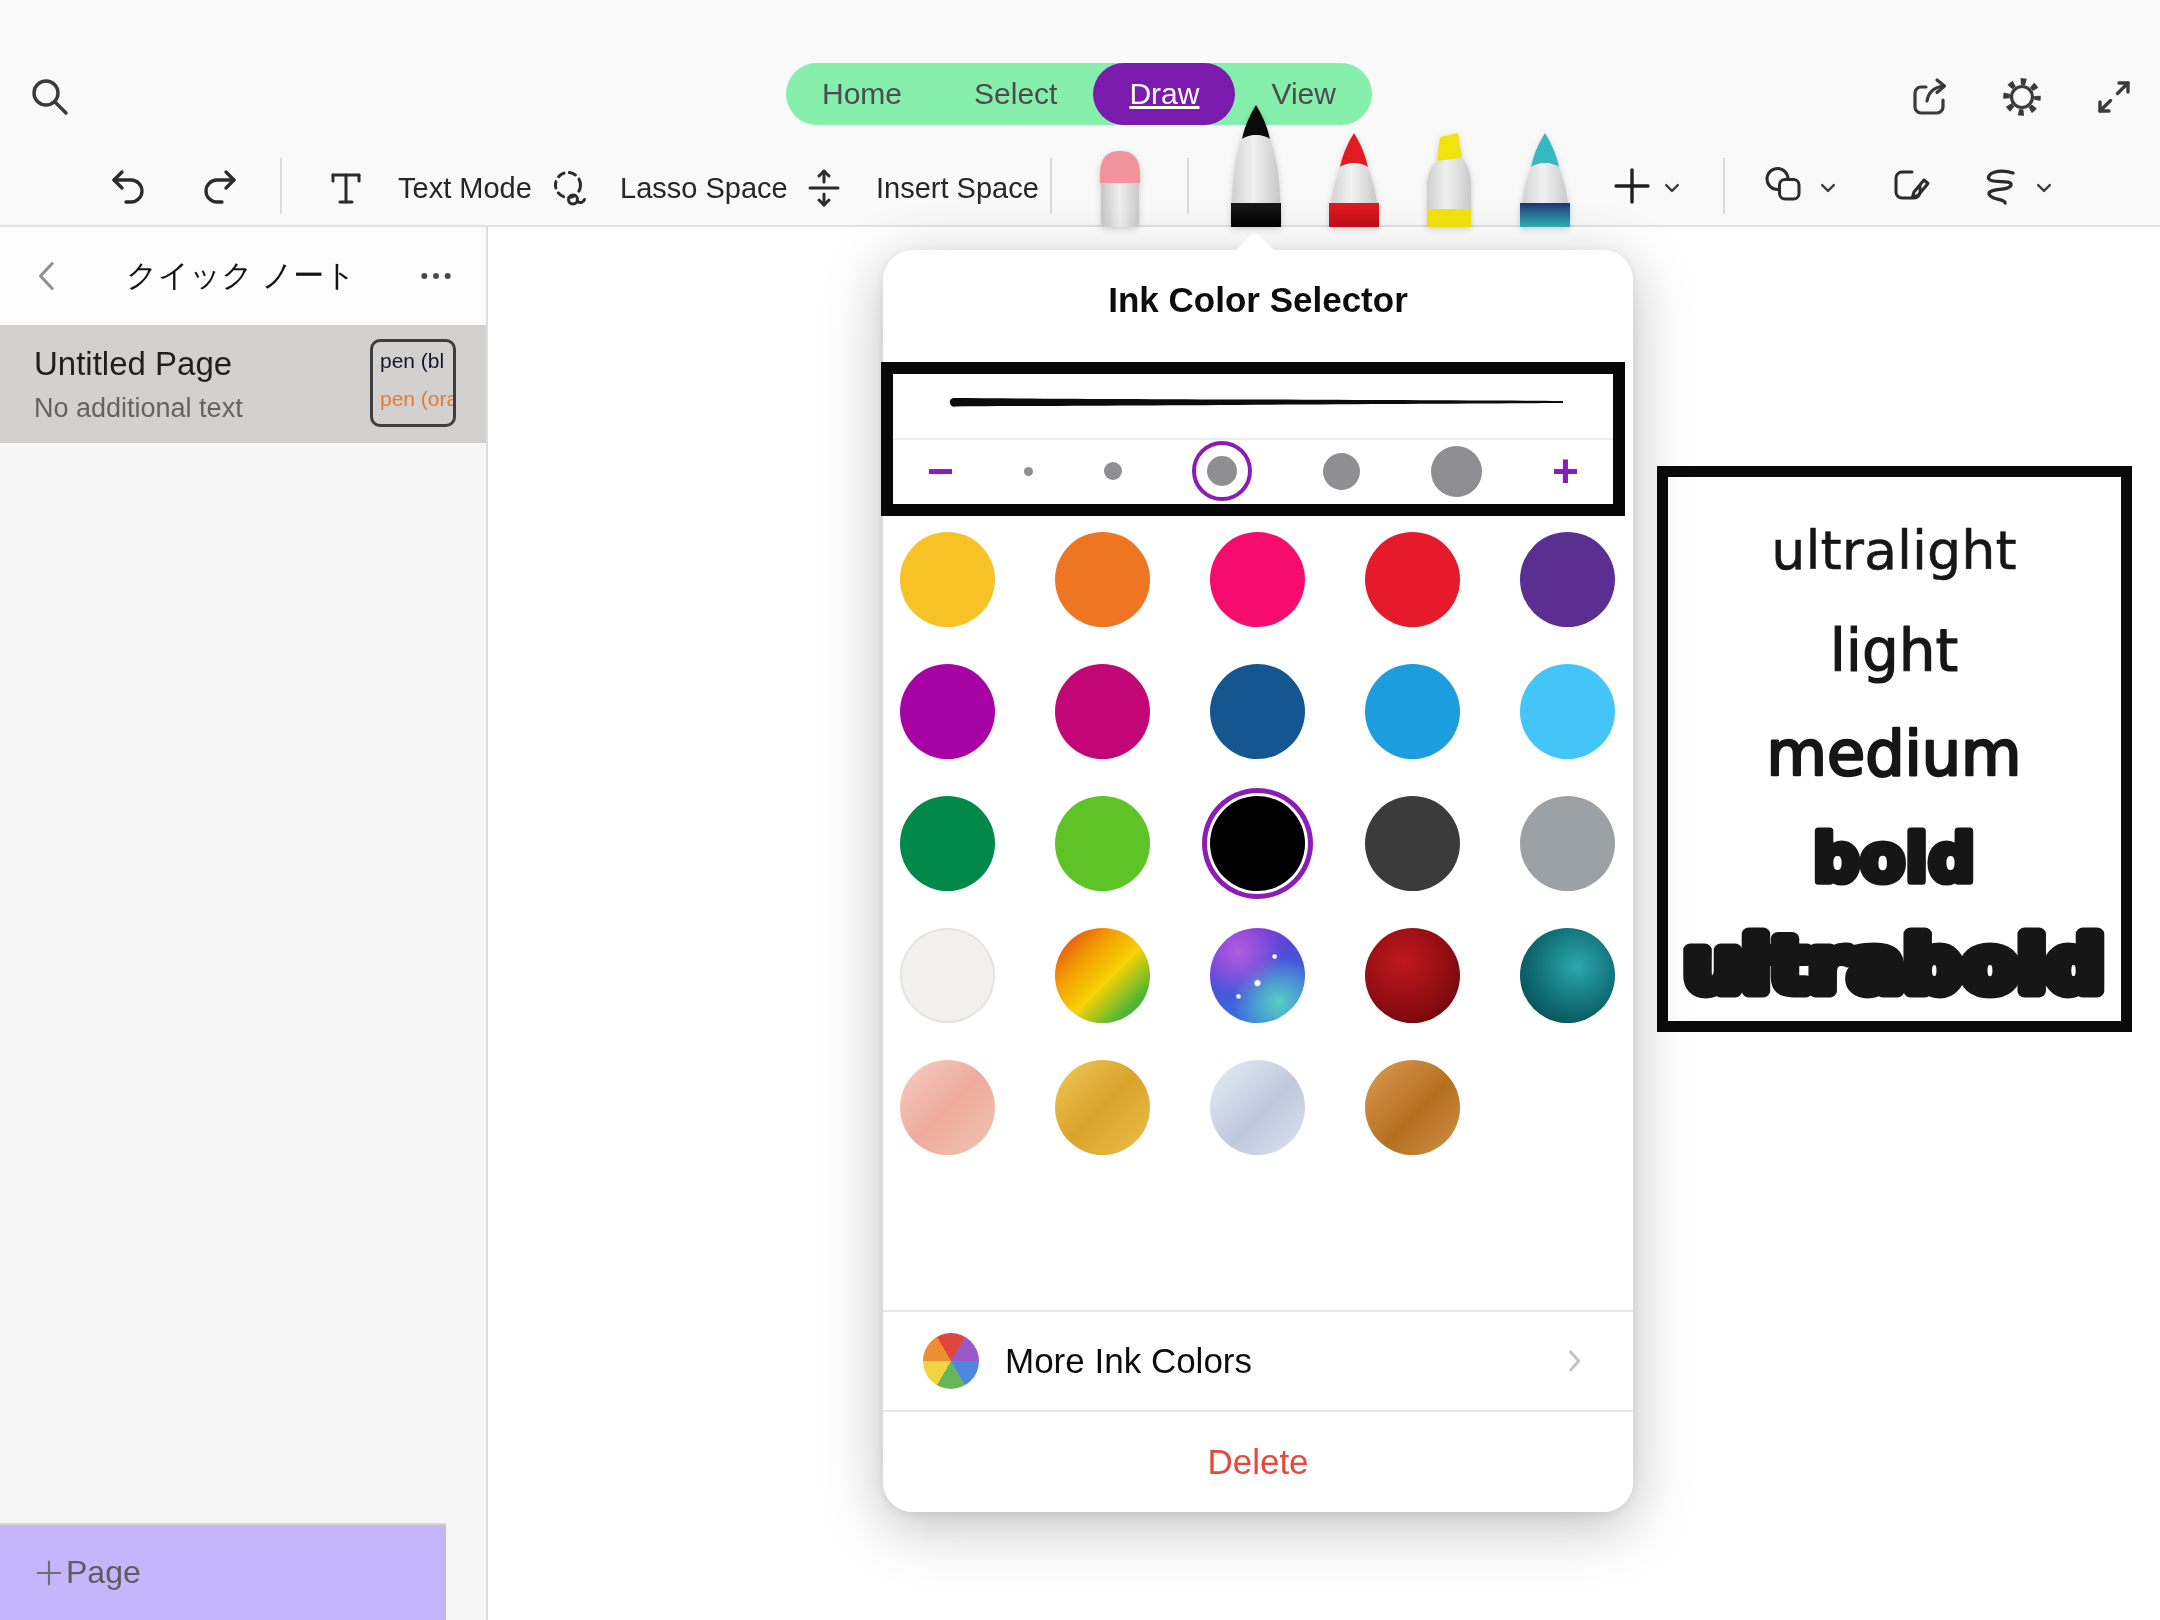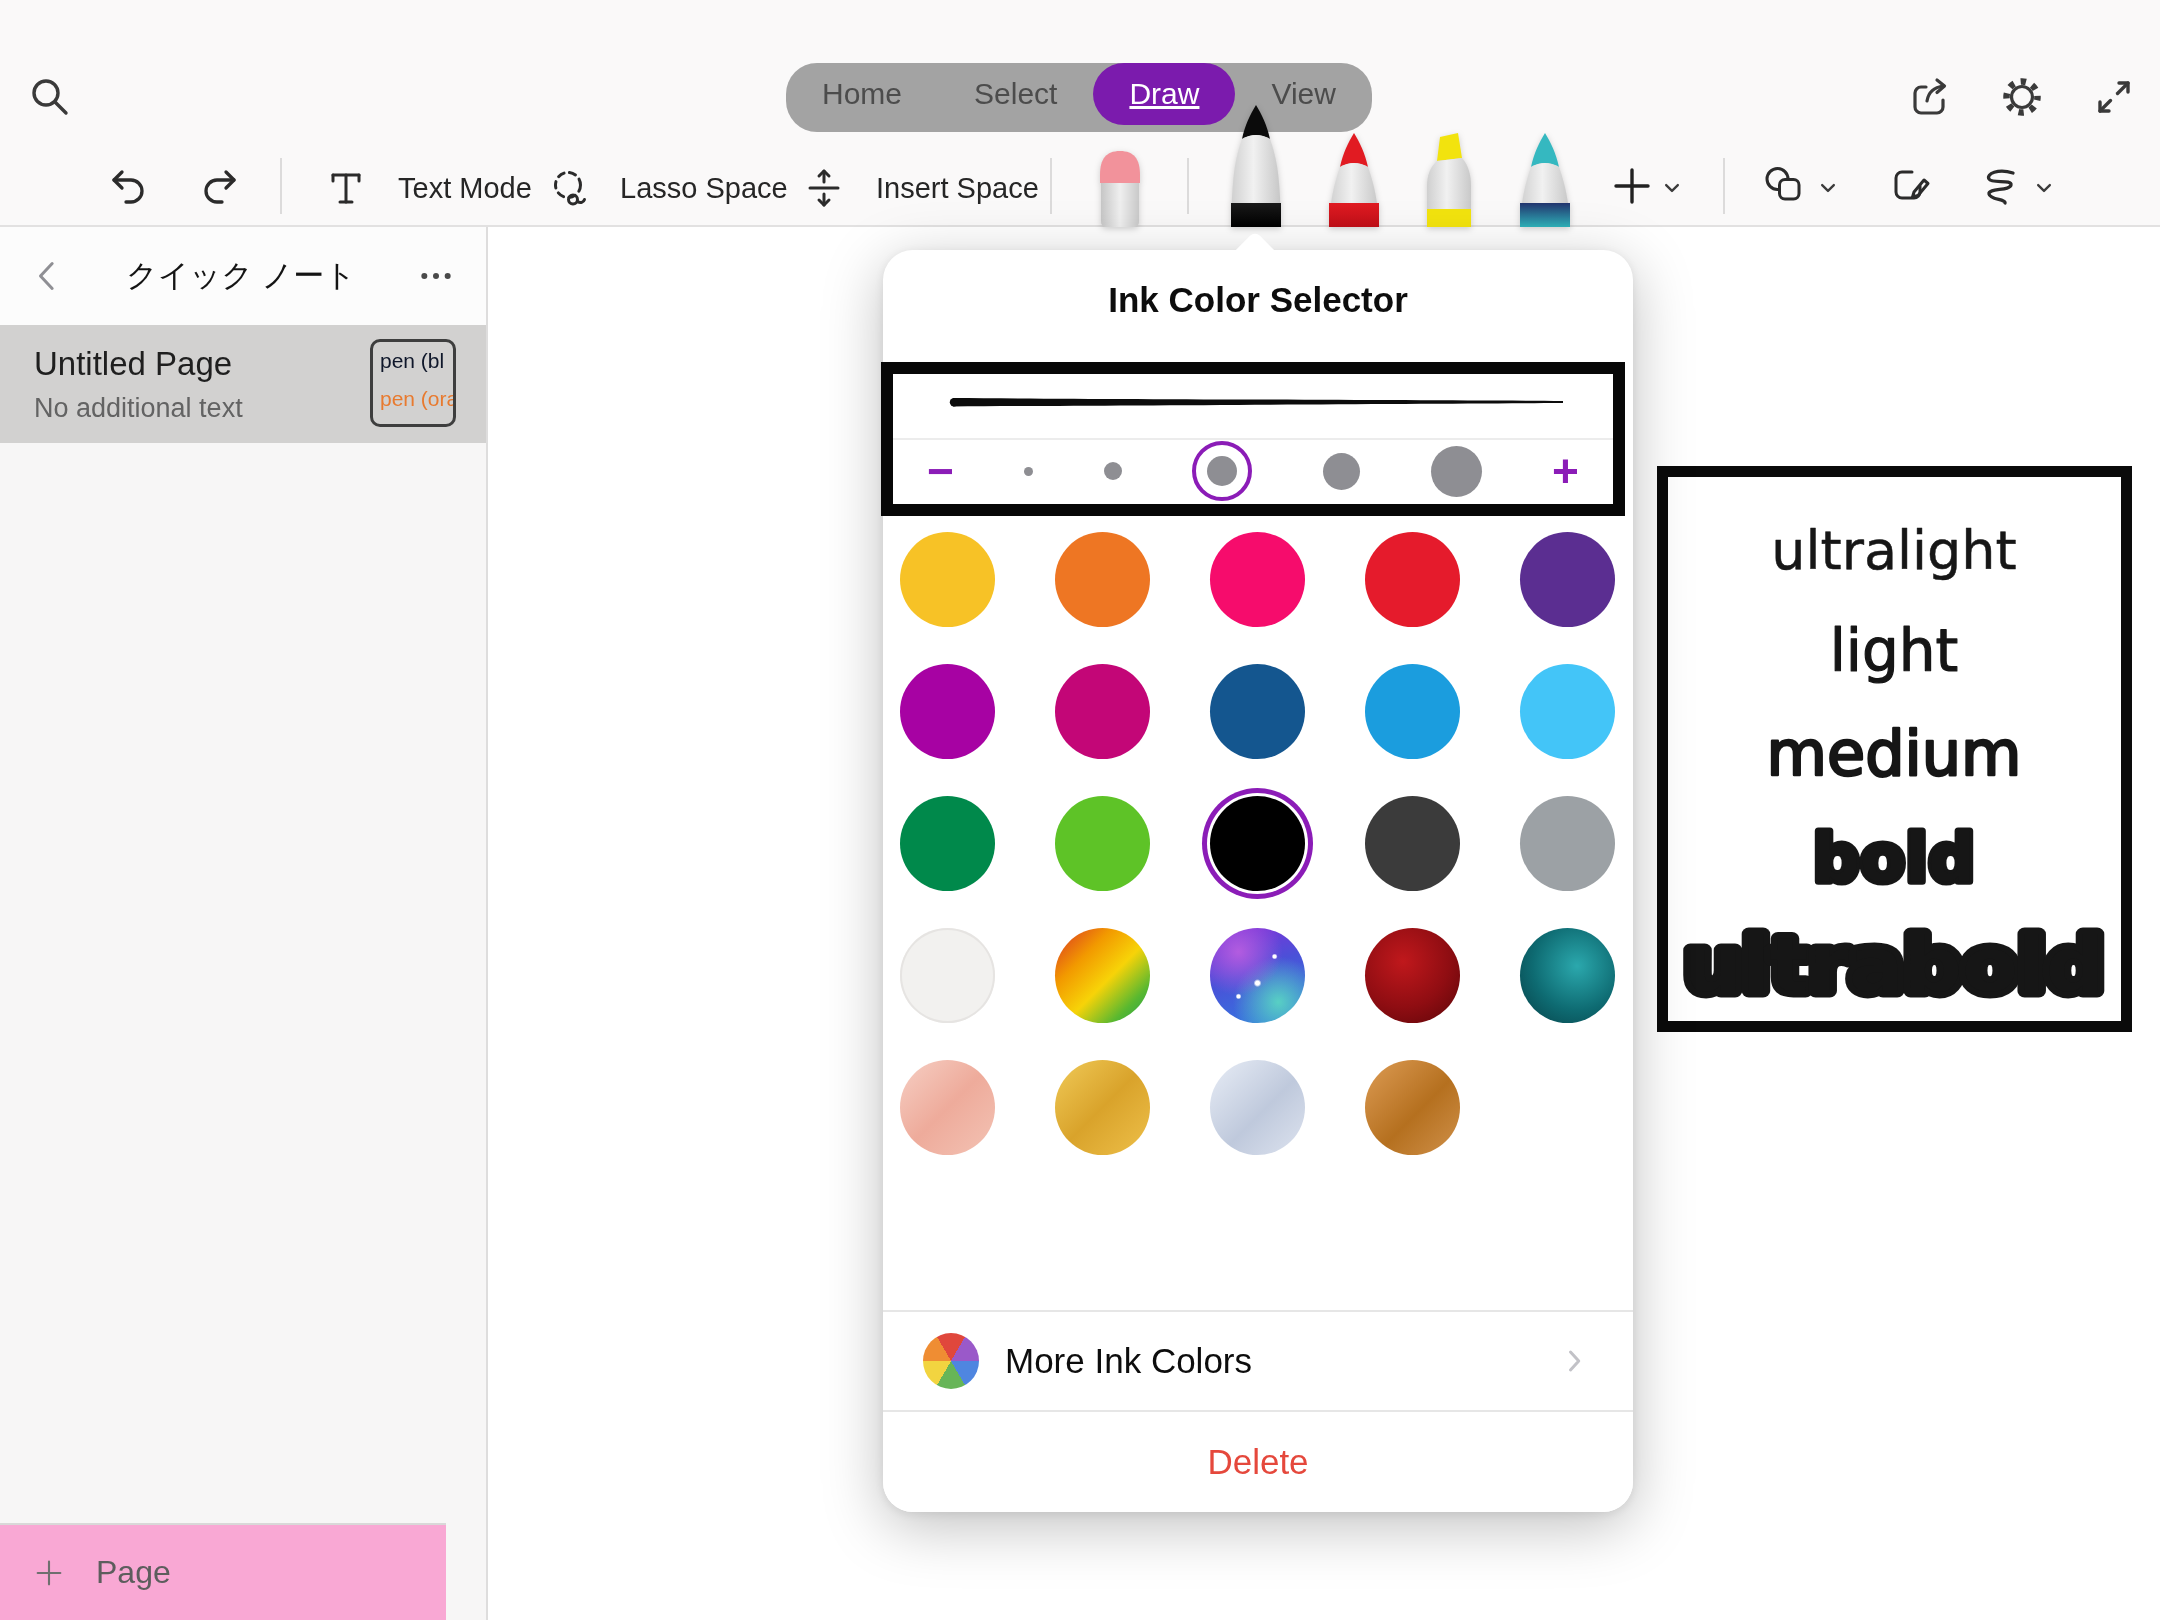--- a/index.html
+++ b/index.html
@@ -3,21 +3,21 @@
 <meta charset="utf-8">
 <style>
   html,body{margin:0;padding:0;background:#e8e8e8;}
   #app{position:relative;width:2160px;height:1620px;background:#ffffff;overflow:hidden;
        font-family:"Liberation Sans","DejaVu Sans",sans-serif;color:#222;}
 
   
   .topbar{position:absolute;left:0;top:0;width:2160px;height:225px;background:#FAF9F9;
           border-bottom:2px solid #E2E1E1;z-index:10;}
   .icon-btn{position:absolute;width:48px;height:48px;}
-  .tabpill{position:absolute;left:786px;top:63px;height:69px;background:#a3a3a3;border-radius:31px;
+  .tabpill{position:absolute;left:786px;top:63px;height:62px;background:#86efac;border-radius:31px;
            display:flex;align-items:flex-start;z-index:11;}
   .tab{padding:0 36px;height:62px;display:flex;align-items:center;border-radius:31px;
        font-size:30px;color:#4c4c4c;cursor:default;}
   .tab.active{background:var(--accent);color:#fff;text-decoration:underline;}
 
   
   .vdiv{position:absolute;top:158px;width:2px;height:56px;background:#DCDBDB;}
   .tool{position:absolute;top:150px;height:76px;display:flex;align-items:center;gap:28px;}
   .tool-label{font-size:29px;color:#262626;white-space:nowrap;}
   .pen-slot{position:absolute;filter:drop-shadow(0 2px 3px rgba(0,0,0,.18));z-index:12;}
@@ -27,22 +27,22 @@
            border-right:2px solid #DEDDDD;box-sizing:border-box;z-index:9;}
   .sidebar-header{height:98px;background:#FCFCFC;display:flex;align-items:center;padding:0 28px;}
   .sidebar-title{flex:1;text-align:center;font-size:31px;color:#141414;}
   .page-item{position:relative;height:118px;background:#D2D1D0;}
   .page-title{position:absolute;left:34px;top:20px;font-size:33px;color:#1f1f1f;}
   .page-subtitle{position:absolute;left:34px;top:68px;font-size:27px;color:#636363;}
   .page-thumb{position:absolute;right:30px;top:14px;width:86px;height:88px;border:3px solid #3e3e3e;
               border-radius:10px;box-sizing:border-box;overflow:hidden;background:transparent;}
   .thumb-line{font-size:21px;line-height:38px;padding-left:7px;white-space:nowrap;}
   .add-page{position:absolute;left:0;bottom:0;width:446px;height:97px;border-top:2px solid #D9D8D8;
-            box-sizing:border-box;display:flex;align-items:center;gap:30px;padding-left:32px;
-            font-size:32px;color:#5d5d5d;background:#f9a8d4;}
+            box-sizing:border-box;display:flex;align-items:center;padding-left:32px;
+            font-size:32px;color:#5d5d5d;background:#c4b5fd;}
 
   
   .popup-arrow{position:absolute;left:1233px;top:240px;width:44px;height:44px;background:#fff;
                transform:rotate(45deg);border-radius:7px;z-index:41;}
   .popup{position:absolute;left:883px;top:250px;width:750px;height:1262px;background:#fff;
          border-radius:30px;box-shadow:0 14px 60px rgba(0,0,0,.25),0 2px 10px rgba(0,0,0,.08);z-index:40;}
   .popup-title{position:absolute;left:883px;top:280px;width:750px;text-align:center;
                font-size:35px;font-weight:bold;color:#0d0d0d;z-index:42;}
 
   .size-panel{position:absolute;left:881px;top:362px;width:744px;height:154px;background:#fff;

